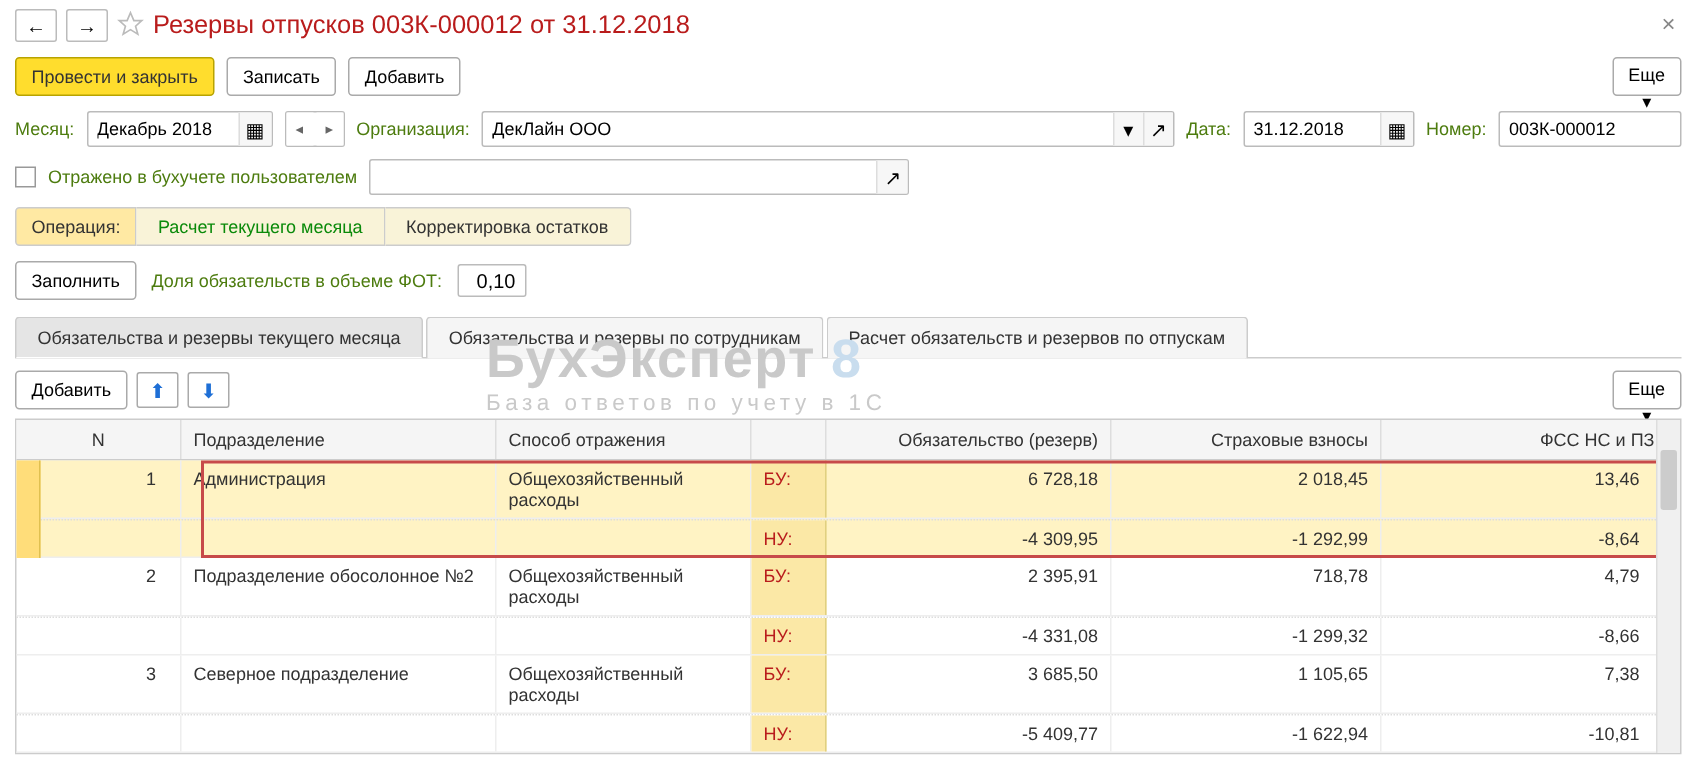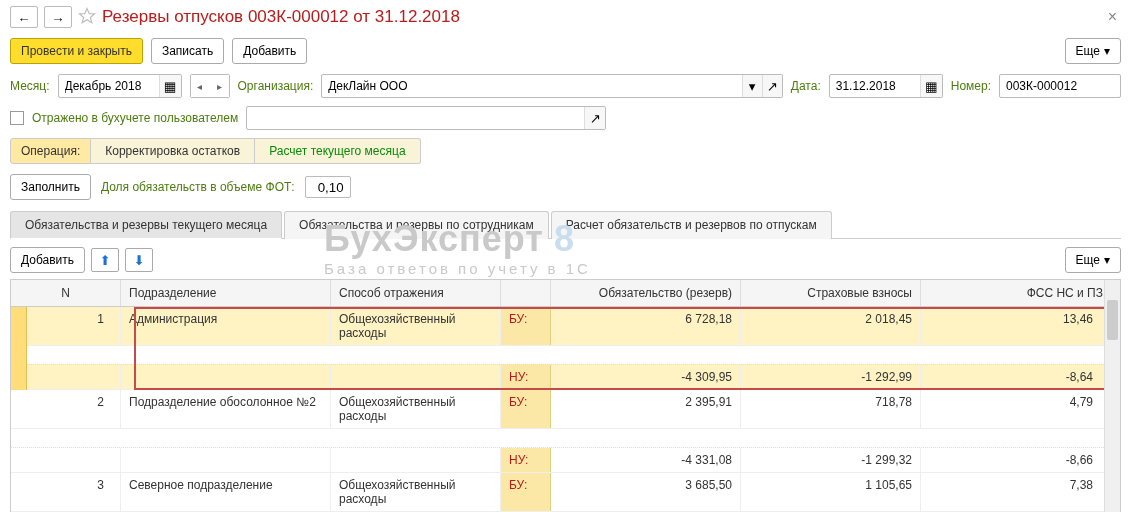--- a/index.html
+++ b/index.html
@@ -10,21 +10,21 @@
 .titlebar { display: flex; align-items: center; gap: 6px; padding-bottom: 10px; }
 .nav-btn { border: 1px solid #bbb; background: #fff; width: 28px; height: 22px; display: flex; align-items: center; justify-content: center; cursor: pointer; border-radius: 2px; }
 .star-icon svg { width: 18px; height: 18px; }
 .title { font-size: 17px; color: #b91c1c; }
 .close-btn { margin-left: auto; font-size: 16px; color: #888; cursor: pointer; padding: 0 4px; }
 
 
 .toolbar { display: flex; align-items: center; gap: 8px; padding-bottom: 10px; }
 .btn { border: 1px solid #aaa; background: #fff; padding: 4px 10px; font-size: 12px; cursor: pointer; border-radius: 3px; height: 26px; }
 .btn-primary { background: #ffdd2d; border-color: #b8a300; font-weight: normal; color: #333; }
-.btn-more { margin-left: auto; display: flex; align-items: center; gap: 4px; }
+.btn-more { margin-left: auto; display: flex; align-items: center; gap: 4px; flex-direction: column; }
 .spacer { flex: 1; }
 
 
 .field-row { display: flex; align-items: center; gap: 8px; padding-bottom: 8px; }
 .label { color: #4d7c0f; }
 .input-wrap { display: flex; align-items: center; border: 1px solid #bbb; border-radius: 2px; background: #fff; height: 24px; }
 .input-wrap input { border: none; outline: none; padding: 0 6px; font-size: 12px; height: 22px; background: transparent; }
 .input-icon-btn { border: none; border-left: 1px solid #ddd; width: 22px; height: 22px; background: #f7f7f7; cursor: pointer; display: flex; align-items: center; justify-content: center; }
 .nav-arrows { display: flex; gap: 2px; border: 1px solid #bbb; border-radius: 2px; }
 .nav-arrows button { border: none; background: #fff; width: 18px; height: 22px; cursor: pointer; font-size: 10px; color: #666; }
@@ -58,21 +58,21 @@
 .th:last-child { border-right: none; }
 .c-n { width: 110px; text-align: center; }
 .c-pod { width: 210px; }
 .c-spos { width: 170px; }
 .c-acc { width: 50px; text-align: left; }
 .c-ob { width: 190px; text-align: right; }
 .c-str { width: 180px; text-align: right; }
 .c-fss { width: 190px; text-align: right; }
 
 .trow { display: flex; border-bottom: 1px solid #eee; }
-.trow.sub { border-top: 1px dotted #ddd; margin-top: 18px; }
+.trow.sub { border-top: 1px dotted #ddd; }
 .td { padding: 5px 8px; border-right: 1px solid #eee; }
 .td:last-child { border-right: none; }
 .trow.highlight { background: #fff3c4; }
 .td-n { width: 110px; text-align: right; padding-right: 16px; }
 .td-pod { width: 210px; }
 .td-spos { width: 170px; }
 .td-acc { width: 50px; color: #b91c1c; background: #fbe8a6; border-right: 1px solid #e0d080; }
 .td-ob { width: 190px; text-align: right; }
 .td-str { width: 180px; text-align: right; }
 .td-fss { width: 190px; text-align: right; padding-right: 18px; }
@@ -152,22 +152,22 @@
     <span class="chk"></span>
     <span class="label">Отражено в бухучете пользователем</span>
     <div class="input-wrap" style="width:360px">
       <input style="width: 100%;" value="">
       <button class="input-icon-btn">↗</button>
     </div>
   </div>
 
   <div class="op-row">
     <div class="op-label">Операция:</div>
+    <div class="op-tab active">Расчет текущего месяца</div>
     <div class="op-tab alt">Корректировка остатков</div>
-    <div class="op-tab active">Расчет текущего месяца</div>
   </div>
 
   <div class="fill-row">
     <button class="btn">Заполнить</button>
     <span class="label">Доля обязательств в объеме ФОТ:</span>
     <input class="small-input" value="0,10" style="">
   </div>
 
   <div class="main-tabs">
     <div class="main-tab active">Обязательства и резервы текущего месяца</div>

